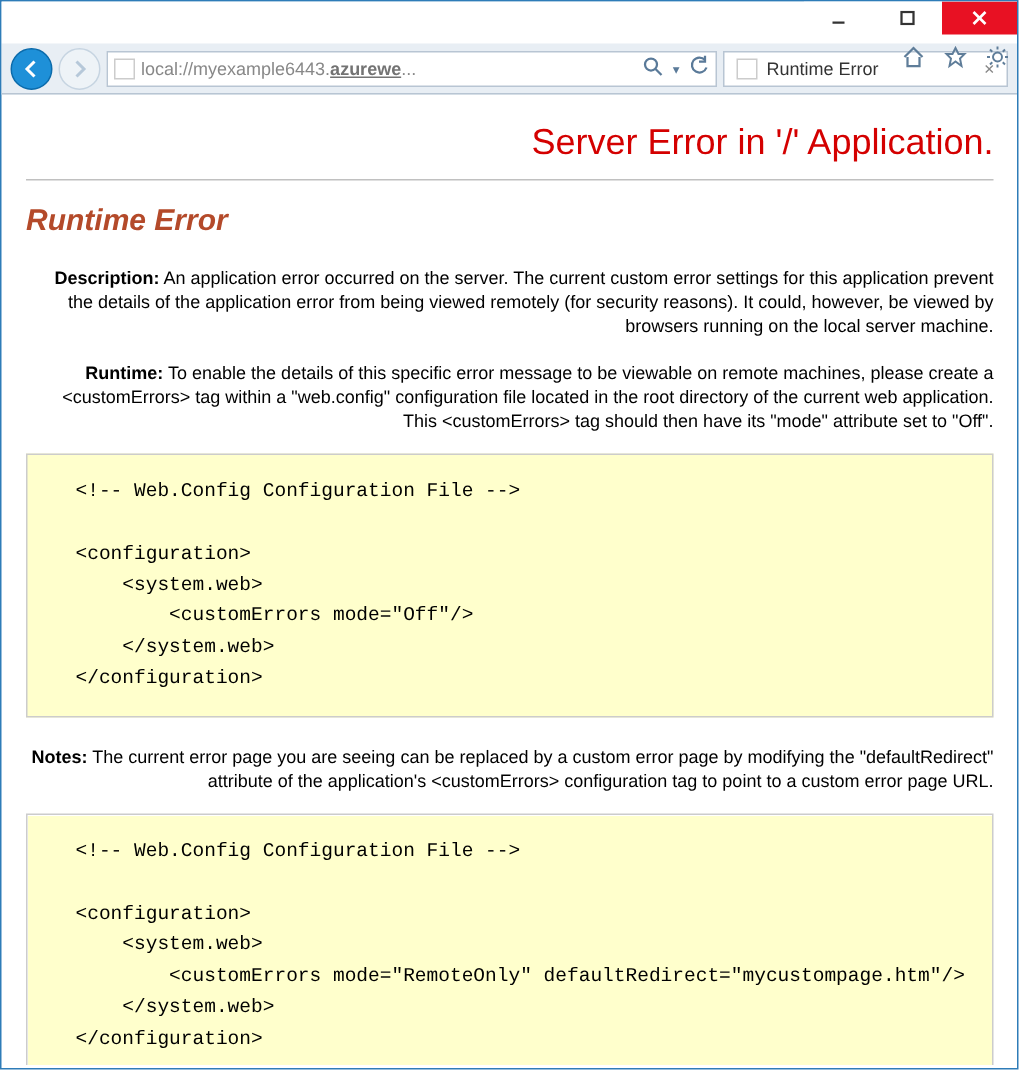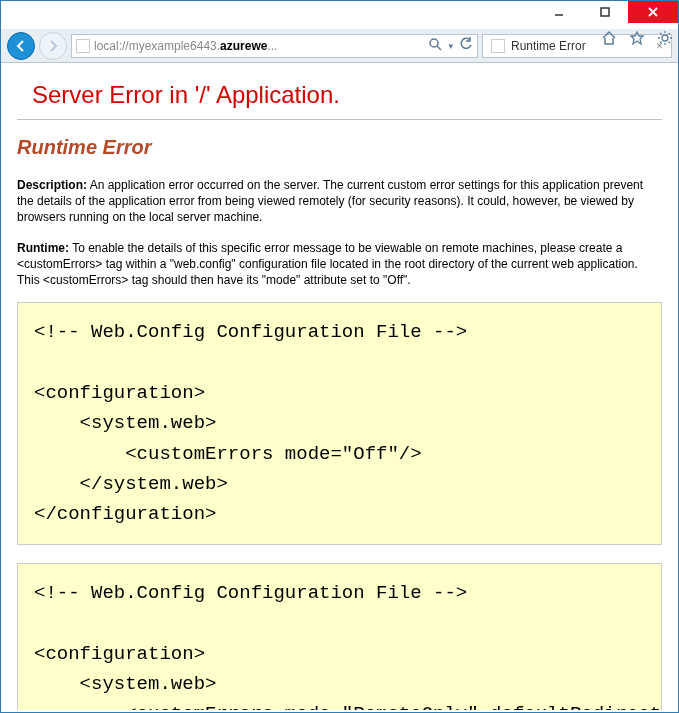--- a/index.html
+++ b/index.html
@@ -72,21 +72,21 @@
     background: #fff;
     border: 1px solid #b8c5d3;
     height: 24px;
     padding: 0 4px;
     gap: 4px;
     font-size: 12px;
     color: #555;
     overflow: hidden;
   }
   .addr-wrap .url { flex:1; white-space:nowrap; overflow:hidden; text-overflow:ellipsis; color:#888;}
-  .addr-wrap .url b{color:#000000;font-weight:600;}
+  .addr-wrap .url b{color:#737373;font-weight:600;text-decoration:underline;}
   .addr-icons { display:flex; align-items:center; gap:6px; color:#5a7a99;}
   .tab {
     display:flex;
     align-items:center;
     background:#fff;
     border:1px solid #b8c5d3;
     height:24px;
     padding:0 8px;
     gap:6px;
     font-size:12px;
@@ -106,49 +106,51 @@
     padding: 10px 16px 16px 16px;
     font-family: Arial, Verdana, sans-serif;
     overflow:auto;
     height: calc(713px - 66px);
   }
   h1.server-error {
     color: #d40000;
     font-family: Verdana, sans-serif;
     font-size: 24px;
     font-weight: 400;
-    margin: 8px 0 4px 15px;
+    margin: 8px 0 4px 4px;
+    text-align: right;
   }
   hr.sep {
     border: none;
     border-top: 1px solid #c0c0c0;
     margin: 10px 0 16px 0;
   }
   h2.runtime {
     color: #b44a2a;
     font-style: italic;
     font-family: Verdana, sans-serif;
     font-size: 20px;
     font-weight: 700;
     margin: 0 0 18px 0;
   }
   .para {
     font-size: 12px;
     font-family: Arial, Verdana, sans-serif;
     color: #000;
     line-height: 1.35;
     margin: 0 0 14px 0;
+    text-align: right;
   }
   .para b { font-weight: 700; }
   .codebox {
     background: #ffffcc;
     border: 1px solid #ccc;
-    padding: 14px 16px;
+    padding: 14px 32px;
     font-family: Consolas, "Courier New", monospace;
-    font-size: 19px;
+    font-size: 13px;
     line-height: 1.6;
     white-space: pre;
     margin: 6px 0 18px 0;
     overflow-x:auto;
   }
 </style>
 </head>
 <body>
 
 <div class="titlebar">
@@ -242,20 +244,24 @@
   </p>
 
   <div class="codebox">&lt;!-- Web.Config Configuration File --&gt;
 
 &lt;configuration&gt;
     &lt;system.web&gt;
         &lt;customErrors mode="Off"/&gt;
     &lt;/system.web&gt;
 &lt;/configuration&gt;</div>
 
+  <p class="para">
+    <b>Notes:</b>
+    <span>The current error page you are seeing can be replaced by a custom error page by modifying the "defaultRedirect" attribute of the application's &lt;customErrors&gt; configuration tag to point to a custom error page URL.</span>
+  </p>
 
   <div class="codebox">&lt;!-- Web.Config Configuration File --&gt;
 
 &lt;configuration&gt;
     &lt;system.web&gt;
         &lt;customErrors mode="RemoteOnly" defaultRedirect="mycustompage.htm"/&gt;
     &lt;/system.web&gt;
 &lt;/configuration&gt;</div>
 </div>
 

